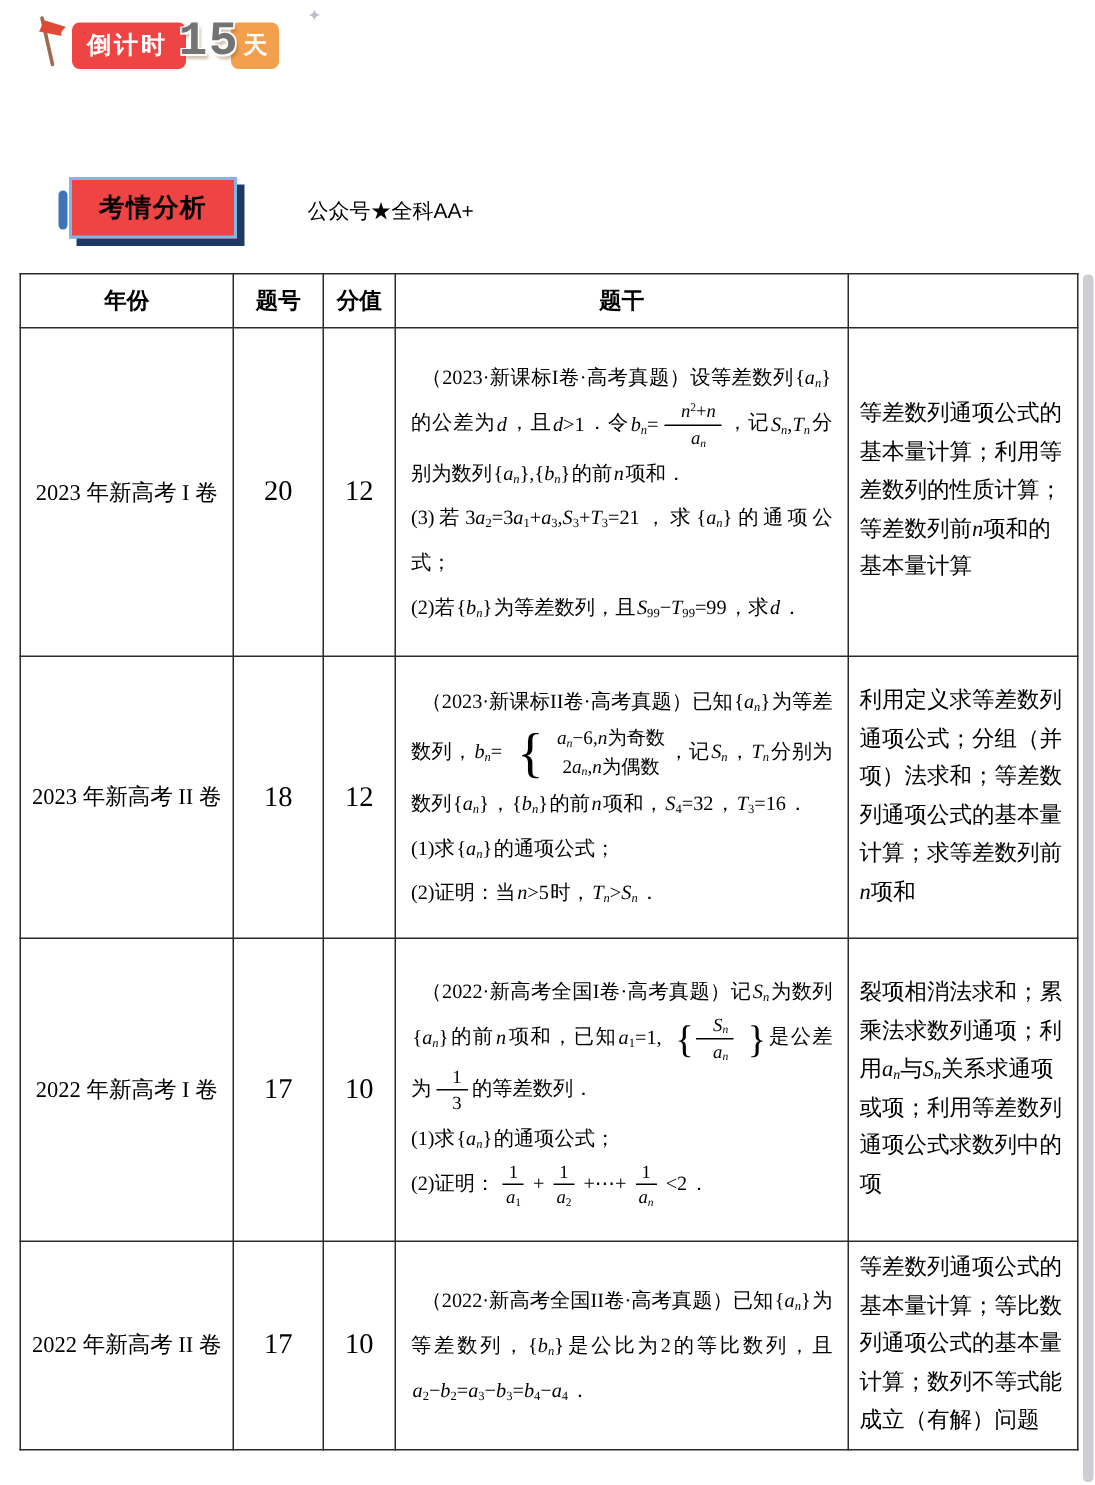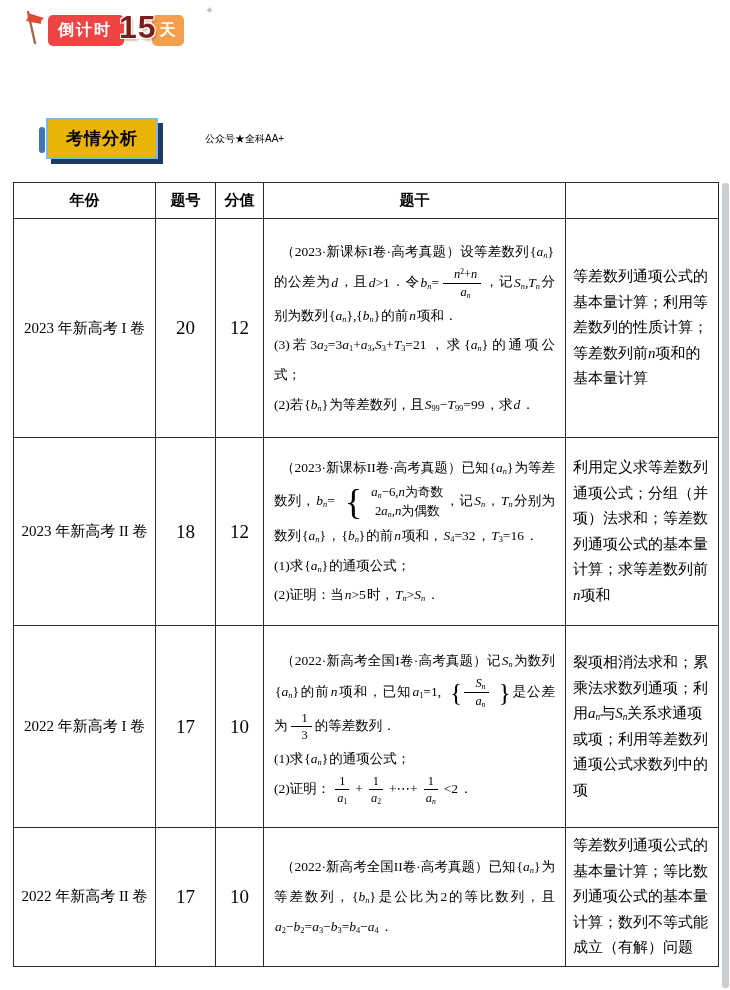--- a/index.html
+++ b/index.html
@@ -5,37 +5,37 @@
   html,body{margin:0;padding:0;background:#fff;}
   .page{position:relative;width:730px;height:990px;background:#ffffff;overflow:hidden;
         font-family:"Liberation Serif",serif;color:#000;}
 
   
   .banner{position:absolute;left:22px;top:10px;display:flex;align-items:center;height:40px;}
   .flag{display:inline-block;margin-right:2px;}
   .cd-left{background:#ef4444;color:#fff;font-family:"Liberation Sans",sans-serif;
            font-weight:bold;font-size:16px;padding:5px 12px 5px 10px;border-radius:5px;
            letter-spacing:2px;z-index:1;}
-  .cd-num{font-family:Liberation Sans, sans-serif;font-weight:800;font-size:32px;
-          color:#7f1d1d;margin:6px -5px;position:relative;top:-3px;z-index:2;letter-spacing:1px;
+  .cd-num{font-family:Liberation Mono, monospace;font-weight:800;font-size:32px;
+          color:#737373;margin:6px -5px;position:relative;top:-3px;z-index:2;letter-spacing:1px;
           text-shadow:-1px -1px 0 #fff,1px -1px 0 #fff,-1px 1px 0 #fff,1px 1px 0 #fff,2px 3px 2px rgba(120,80,20,.35);}
   .cd-right{background:#f2a04e;color:#fff;font-family:"Liberation Sans",sans-serif;
             font-weight:bold;font-size:16px;padding:5px 8px;border-radius:5px;z-index:1;}
   .sparkle{position:absolute;left:183px;top:-6px;font-size:11px;color:#b9bcc9;}
 
   
   .title{position:absolute;top:62px;left:0;width:100%;text-align:center;
          font-size:21px;font-weight:bold;letter-spacing:1px;}
 
   
-  .kaoqing{position:absolute;left:46px;top:118px;background:#eab308;border:2px solid #7db8e8;
+  .kaoqing{position:absolute;left:46px;top:118px;background:#ef4444;border:2px solid #7db8e8;
            box-shadow:5px 5px 0 #1d3a63;padding:7px 18px;font-weight:bold;font-size:17px;
            font-family:"Liberation Sans",sans-serif;letter-spacing:1px;}
   .kaoqing .clip{position:absolute;left:-9px;top:7px;width:6px;height:26px;background:#3f74b6;border-radius:3px;display:block;}
-  .account{position:absolute;left:205px;top:132px;font-size:10px;font-family:"Liberation Sans",sans-serif;}
+  .account{position:absolute;left:205px;top:132px;font-size:14px;font-family:"Liberation Sans",sans-serif;}
 
   
   .exam-table{position:absolute;left:13px;top:182px;width:705px;border-collapse:collapse;table-layout:fixed;}
   .exam-table th,.exam-table td{border:1px solid #2a2a2a;vertical-align:middle;}
   .exam-table thead tr{height:36px;}
   .exam-table th{font-size:15px;font-weight:600;text-align:center;}
   tr.r1{height:219px;} tr.r2{height:188px;} tr.r3{height:202px;} tr.r4{height:113px;}
   .year-cell{text-align:center;font-size:15px;}
   .num-cell{text-align:center;font-size:19px;}
   .stem-cell{padding:4px 10px;font-size:13.5px;line-height:2.2;text-align:justify;}

